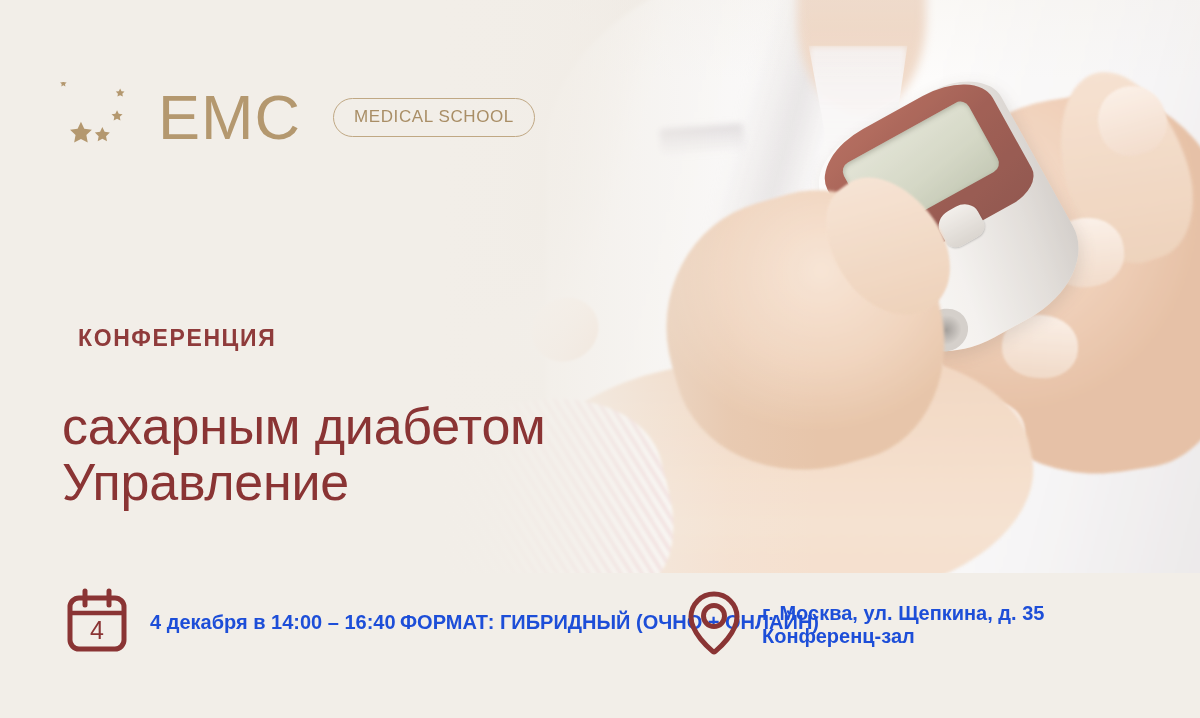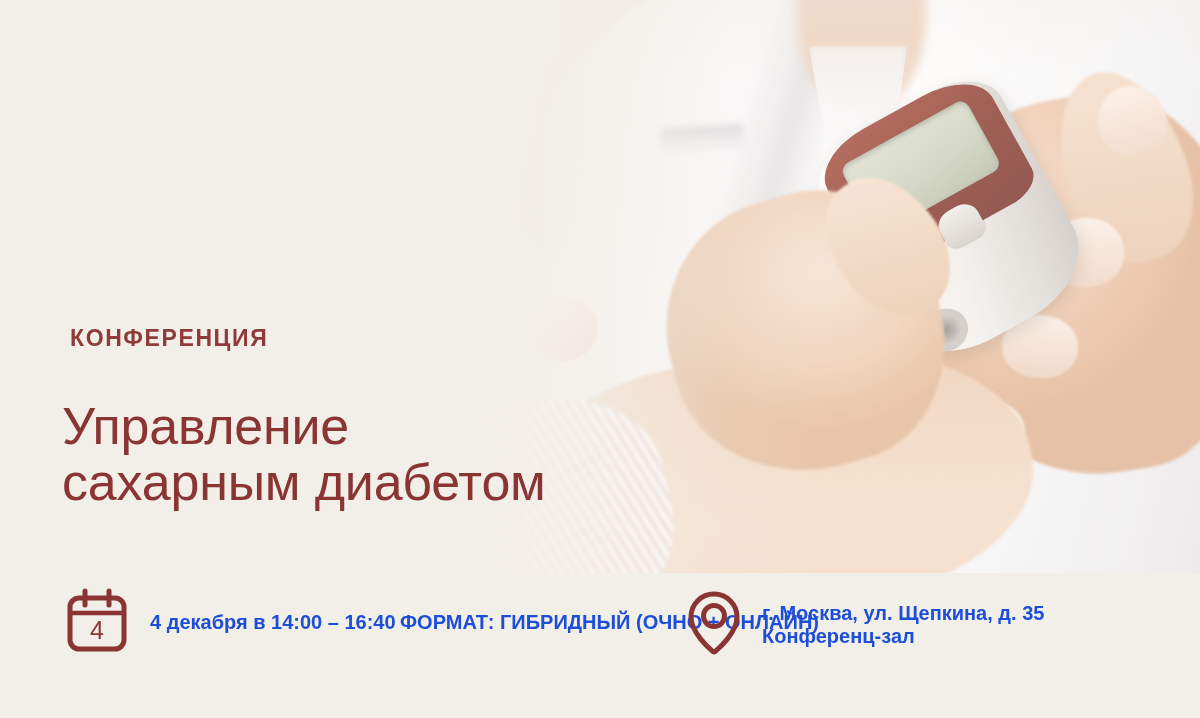--- a/index.html
+++ b/index.html
@@ -410,21 +410,21 @@
     position: absolute;
     left: 62px;
     top: 325px;
     max-width: 560px;
   }
   .eyebrow {
     color: #8f3b3b;
     font-size: 23px;
     font-weight: 700;
     letter-spacing: 1.6px;
-    margin: 0 0 46px 8px;
+    margin: 0 0 46px 16px;
   }
   .title {
     color: #8a3434;
     font-size: 52px;
     line-height: 1.08;
     font-weight: 400;
     margin: 0;
     letter-spacing: -.2px;
   }
   .title .line { display: block; }
@@ -504,26 +504,45 @@
       <div class="ph-finger-pat"></div>
       <div class="ph-nail-pat"></div>
       <div class="ph-sleeve"></div>
 
       <div class="photo-wash"></div>
       <div class="photo-fade-top"></div>
       <div class="photo-fade-left"></div>
     </div>
   </div>
 
+  <div class="logo">
+    <span>
+      <svg class="logo-stars" viewBox="0 0 78 70" aria-hidden="true">
+        <g fill="#b4986f">
+
+          <path d="M13 39 l2.9 6.0 6.6 .9 -4.8 4.6 1.2 6.5 -5.9-3.1 -5.9 3.1 1.2-6.5 -4.8-4.6 6.6-.9z" transform="translate(6,-5) scale(1.15)" opacity="1"></path>
+          <path d="M13 39 l2.4 5.0 5.5 .8 -4.0 3.8 1.0 5.4 -4.9-2.6 -4.9 2.6 1.0-5.4 -4.0-3.8 5.5-.8z" transform="translate(30,8) scale(.95)"></path>
+          <path d="M13 39 l2.0 4.1 4.5 .6 -3.3 3.1 .8 4.4 -4.0-2.1 -4.0 2.1 .8-4.4 -3.3-3.1 4.5-.6z" transform="translate(46,-5) scale(.85)"></path>
+          <path d="M13 39 l1.7 3.5 3.9 .5 -2.8 2.7 .7 3.8 -3.5-1.8 -3.5 1.8 .7-3.8 -2.8-2.7 3.9-.5z" transform="translate(50,-24) scale(.78)"></path>
+          <path d="M13 39 l1.5 3.0 3.3 .5 -2.4 2.3 .6 3.3 -3.0-1.6 -3.0 1.6 .6-3.3 -2.4-2.3 3.3-.5z" transform="translate(44,-40) scale(.72)"></path>
+          <path d="M13 39 l1.3 2.7 3.0 .4 -2.2 2.1 .5 3.0 -2.6-1.4 -2.6 1.4 .5-3.0 -2.2-2.1 3.0-.4z" transform="translate(27,-48) scale(.68)"></path>
+          <path d="M13 39 l1.2 2.5 2.7 .4 -2.0 1.9 .5 2.7 -2.4-1.3 -2.4 1.3 .5-2.7 -2.0-1.9 2.7-.4z" transform="translate(8,-44) scale(.64)"></path>
+          <path d="M13 39 l1.4 2.9 3.2 .5 -2.3 2.2 .5 3.2 -2.8-1.5 -2.8 1.5 .5-3.2 -2.3-2.2 3.2-.5z" transform="translate(-6,-30) scale(.72)"></path>
+        </g>
+      </svg>
+    </span>
+    <span class="logo-word">EMC</span>
+    <span class="logo-pill">MEDICAL SCHOOL</span>
+  </div>
 
   <div class="headline">
     <p class="eyebrow">КОНФЕРЕНЦИЯ</p>
     <h1 class="title">
+      <span class="line">сахарным диабетом</span>
       <span class="line">Управление</span>
-      <span class="line">сахарным диабетом</span>
     </h1>
   </div>
 
   <div class="footer">
 
     <div class="info-block info-date">
       <span class="icon-box">
         <svg width="62" height="66" viewBox="0 0 62 66" aria-hidden="true">
           <g fill="none" stroke="#8a3434" stroke-width="5" stroke-linecap="round">
             <line x1="19" y1="4" x2="19" y2="18"></line>

